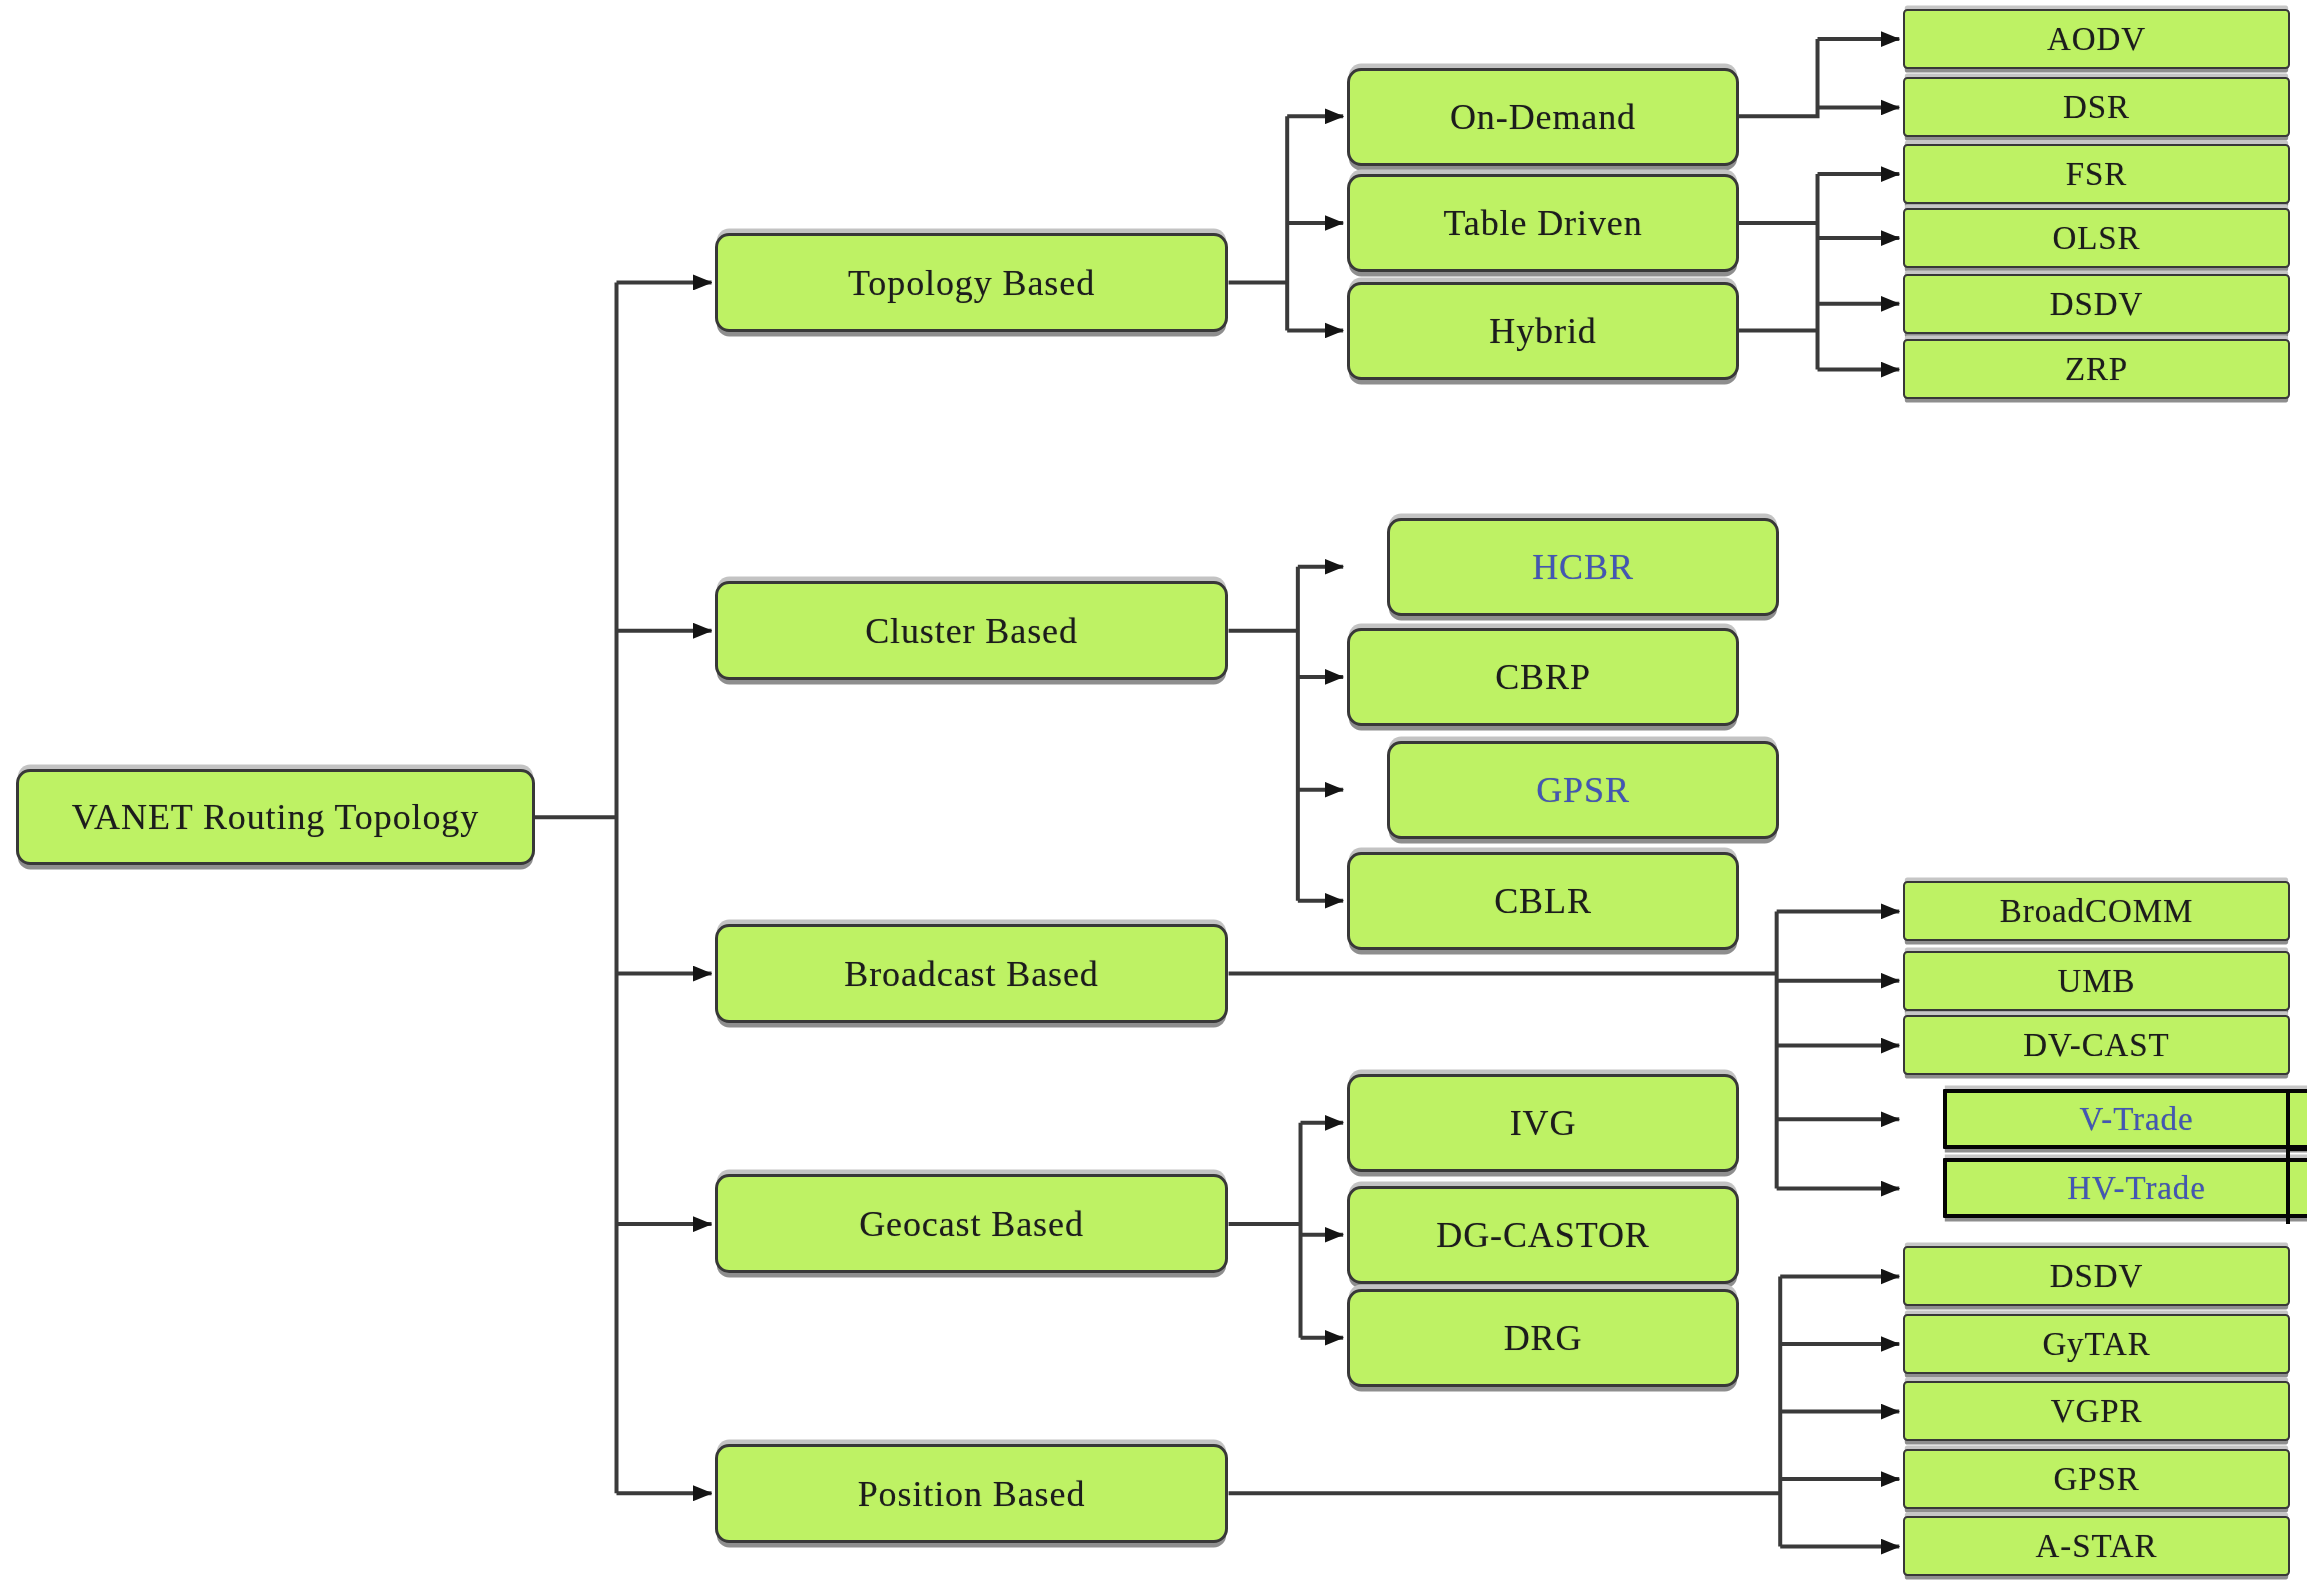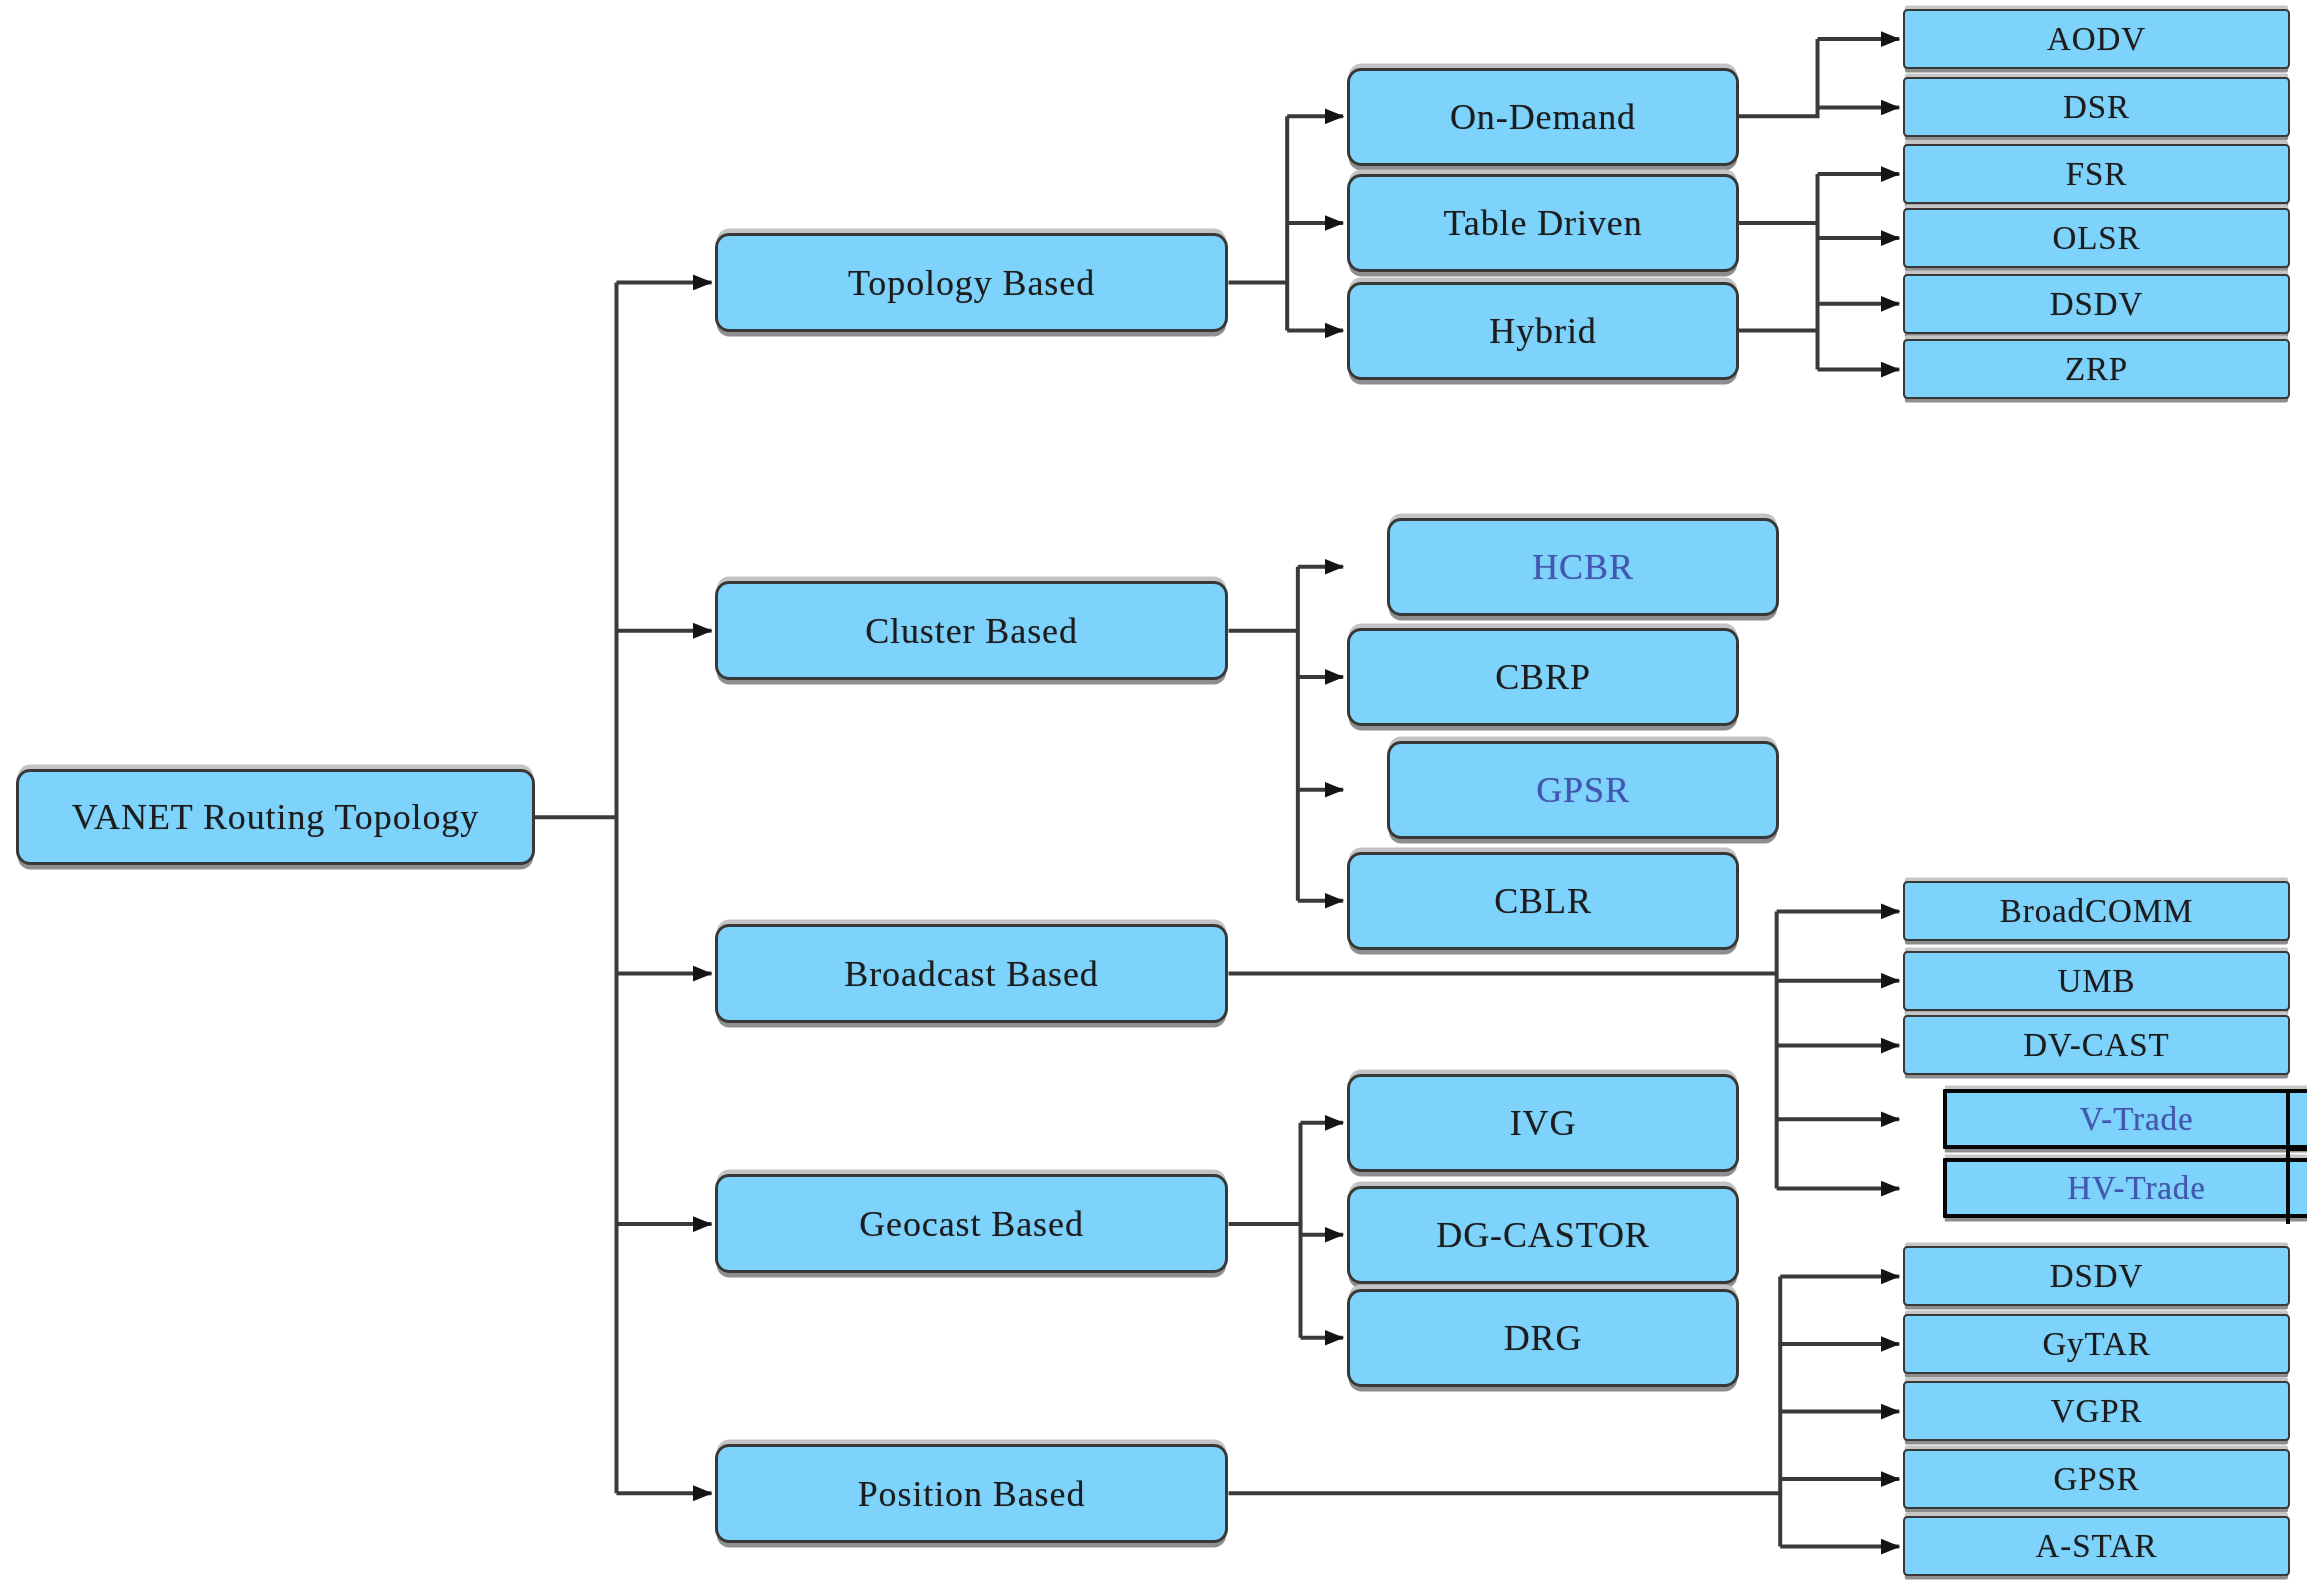--- a/index.html
+++ b/index.html
@@ -11,21 +11,21 @@
     font-family: "Liberation Serif", "DejaVu Serif", serif;
   }
   .wires {
     position: absolute;
     left: 0; top: 0;
     width: 2307px; height: 1591px;
   }
   .box {
     position: absolute;
     box-sizing: border-box;
-    background: #7dd3fc;
+    background: #bef264;
     border: 3.6px solid #383838;
     border-radius: 14.2px;
     display: flex;
     align-items: center;
     justify-content: center;
     color: #1c1c1c;
     font-size: 36px;
     letter-spacing: 0.9px;
     text-shadow: 0 0 0.9px rgba(40,40,40,0.45);
     box-shadow: 0 6.2px 0 -1.8px #8e8e8e, 0 -6.2px 0 -1.8px #c3c3c3;

